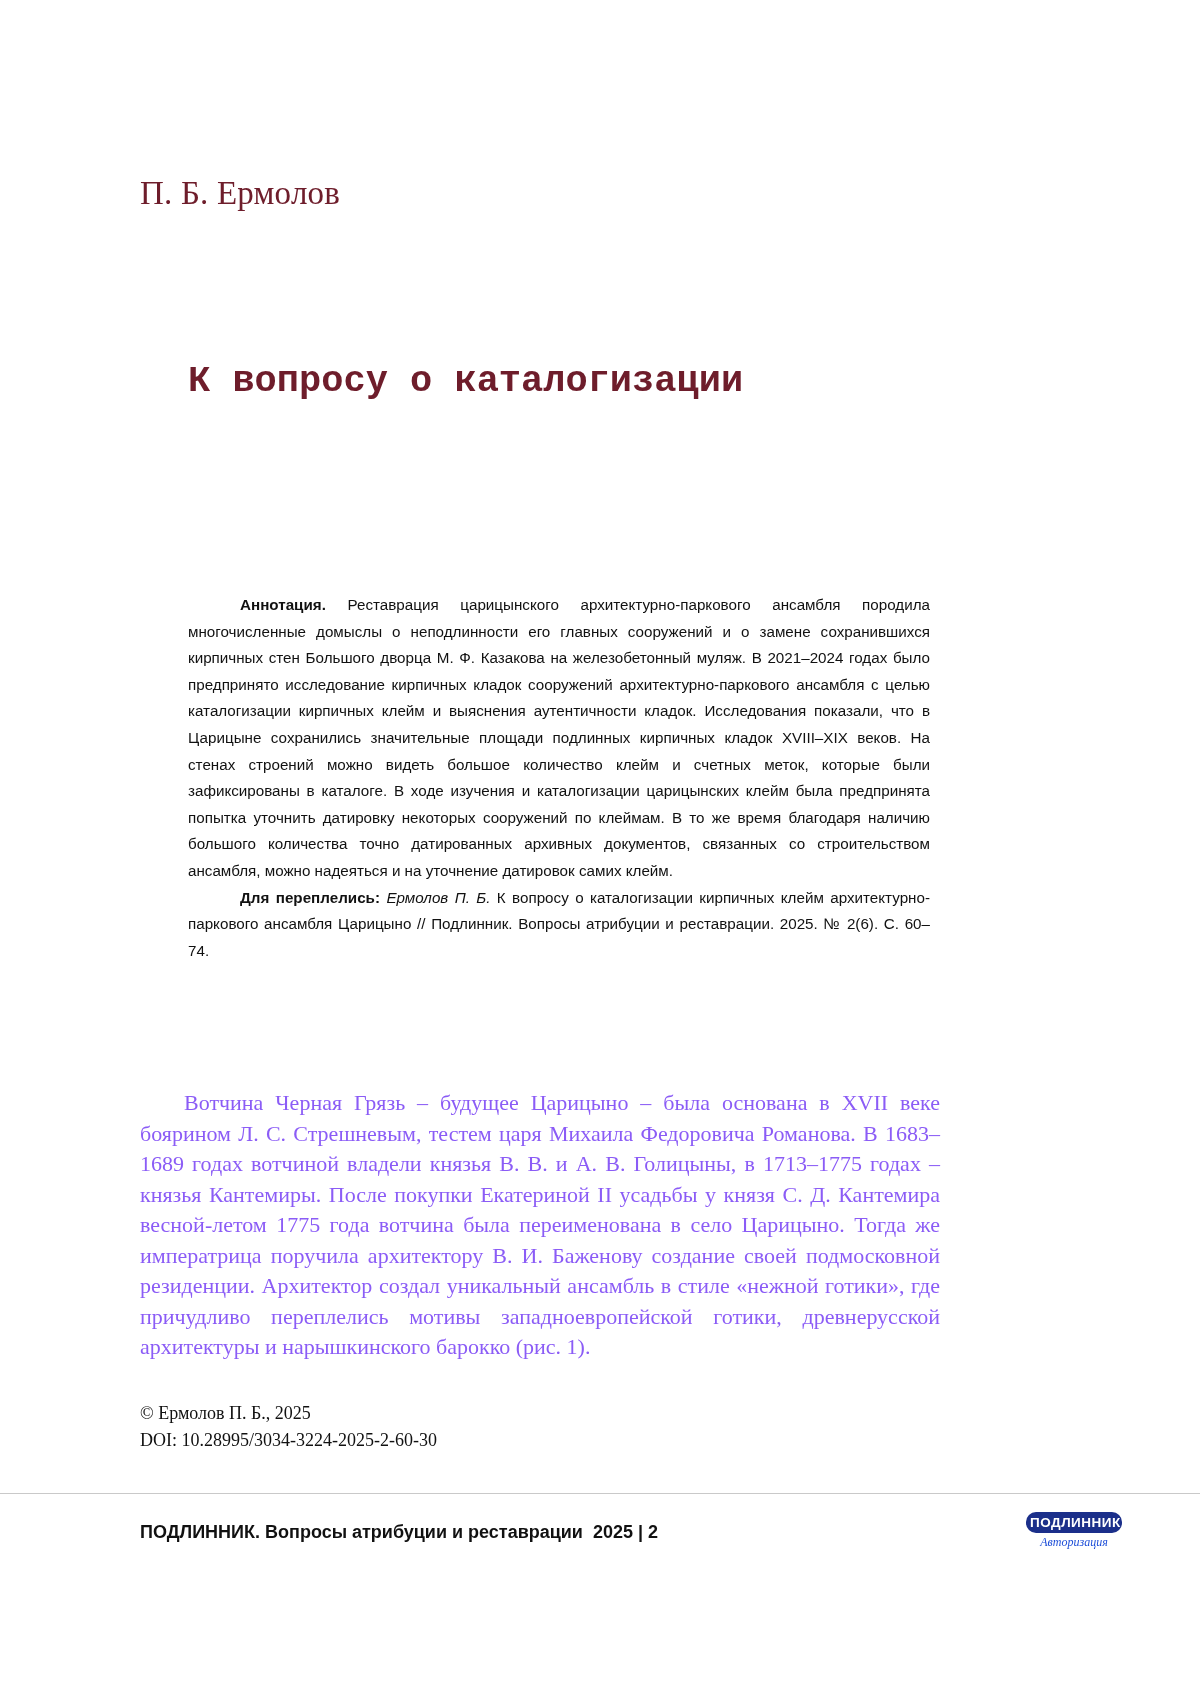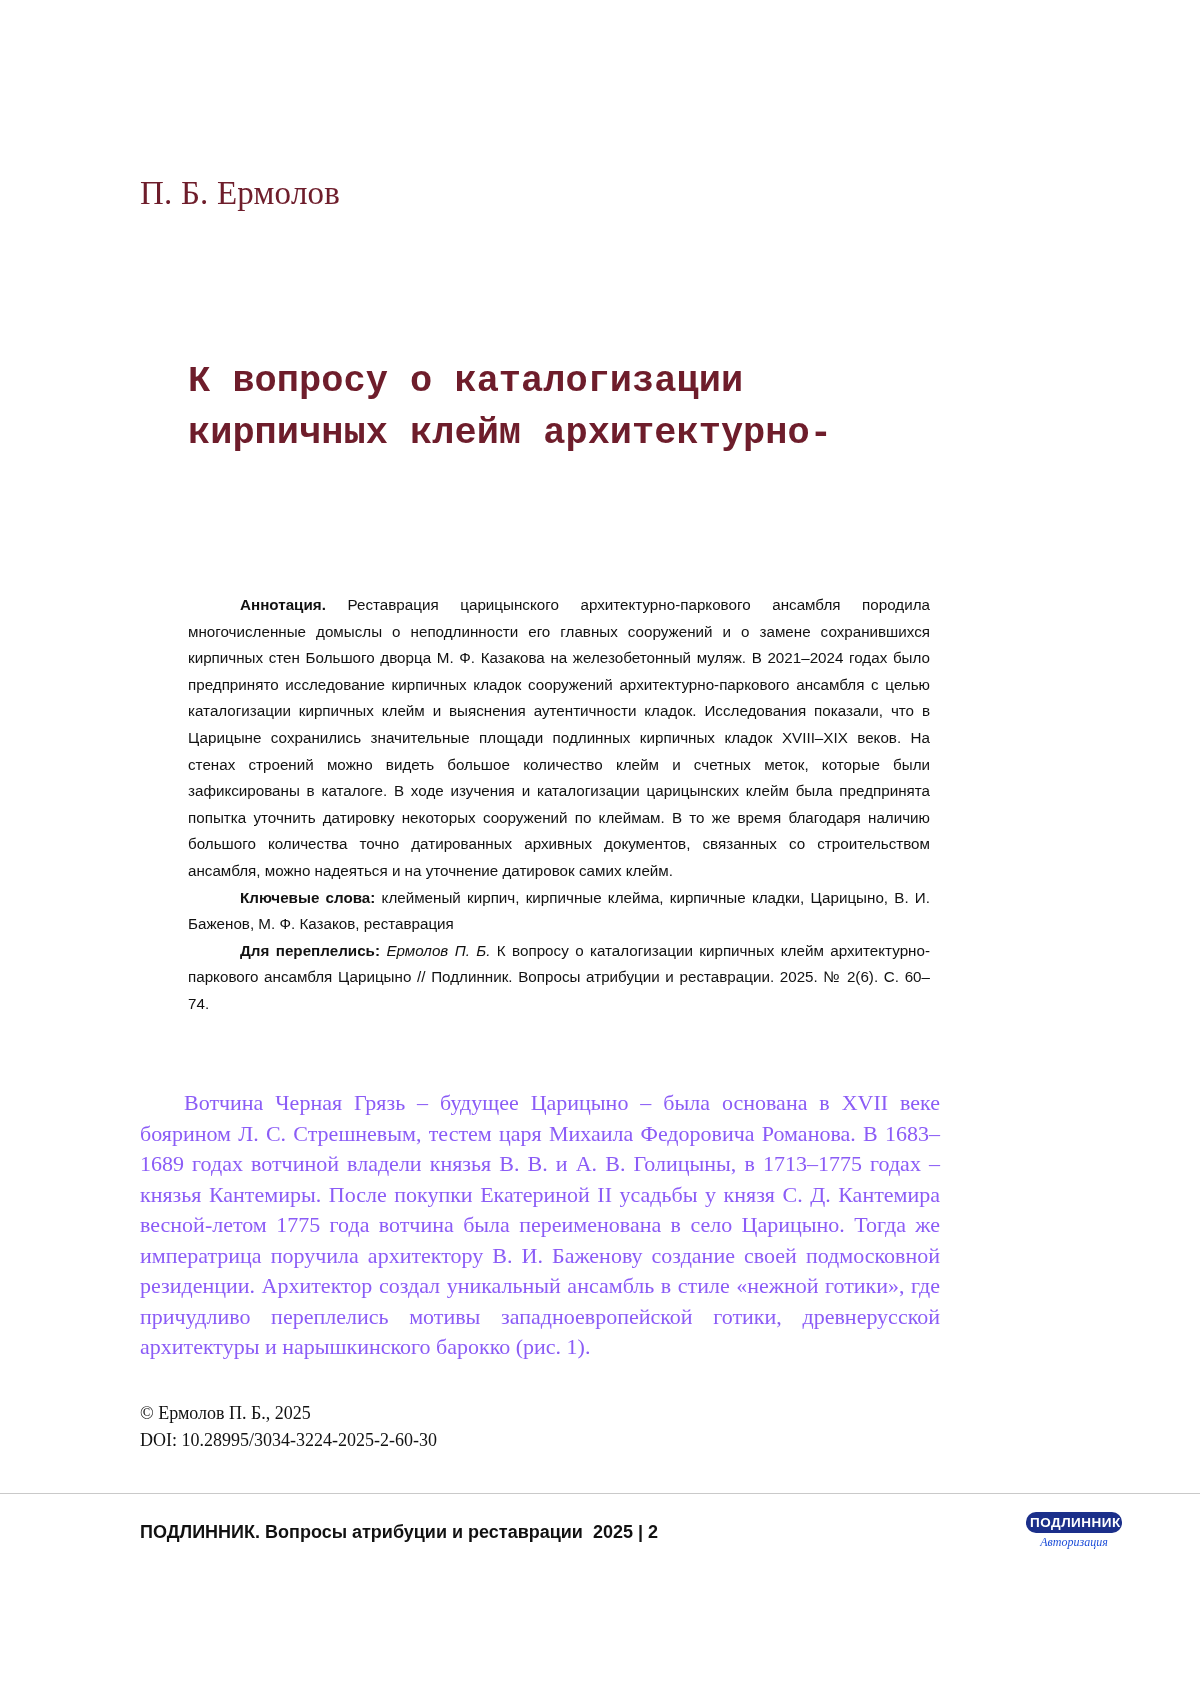--- a/index.html
+++ b/index.html
@@ -146,26 +146,24 @@
 </style>
 </head>
 <body>
 
 <div class="page">
 
   <div class="author">П. Б. Ермолов</div>
 
   <h1 class="title">
     <span class="line">К вопросу о каталогизации</span>
-    <span class="line">кирпичных клейм архитектурно-</span>
   </h1>
 
   <div class="abstract">
     <p><span class="lbl-bold">Аннотация.</span><span> Реставрация царицынского архитектурно-паркового ансамбля породила многочисленные домыслы о неподлинности его главных сооружений и о замене сохранившихся кирпичных стен Большого дворца М. Ф. Казакова на железобетонный муляж. В 2021–2024 годах было предпринято исследование кирпичных кладок сооружений архитектурно-паркового ансамбля с целью каталогизации кирпичных клейм и выяснения аутентичности кладок. Исследования показали, что в Царицыне сохранились значительные площади подлинных кирпичных кладок XVIII–XIX веков. На стенах строений можно видеть большое количество клейм и счетных меток, которые были зафиксированы в каталоге. В ходе изучения и каталогизации царицынских клейм была предпринята попытка уточнить датировку некоторых сооружений по клеймам. В то же время благодаря наличию большого количества точно датированных архивных документов, связанных со строительством ансамбля, можно надеяться и на уточнение датировок самих клейм.</span></p>
-    <p><span class="lbl-bold">Ключевые слова:</span><span> клейменый кирпич, кирпичные клейма, кирпичные кладки, Царицыно, В. И. Баженов, М. Ф. Казаков, реставрация</span></p>
     <p><span class="lbl-bold">Для переплелись:</span><span class="ital"> Ермолов П. Б.</span><span> К вопросу о каталогизации кирпичных клейм архитектурно-паркового ансамбля Царицыно // Подлинник. Вопросы атрибуции и реставрации. 2025. № 2(6). С. 60–74.</span></p>
   </div>
 
   <div class="body-text">
     <p>Вотчина Черная Грязь – будущее Царицыно – была основана в XVII веке боярином Л. С. Стрешневым, тестем царя Михаила Федоровича Романова. В 1683–1689 годах вотчиной владели князья В. В. и А. В. Голицыны, в 1713–1775 годах – князья Кантемиры. После покупки Екатериной II усадьбы у князя С. Д. Кантемира весной-летом 1775 года вотчина была переименована в село Царицыно. Тогда же императрица поручила архитектору В. И. Баженову создание своей подмосковной резиденции. Архитектор создал уникальный ансамбль в стиле «нежной готики», где причудливо переплелись мотивы западноевропейской готики, древнерусской архитектуры и нарышкинского барокко (рис. 1).</p>
   </div>
 
   <div class="footer-meta">
     <div>© Ермолов П. Б., 2025</div>
     <div>DOI: 10.28995/3034-3224-2025-2-60-30</div>

